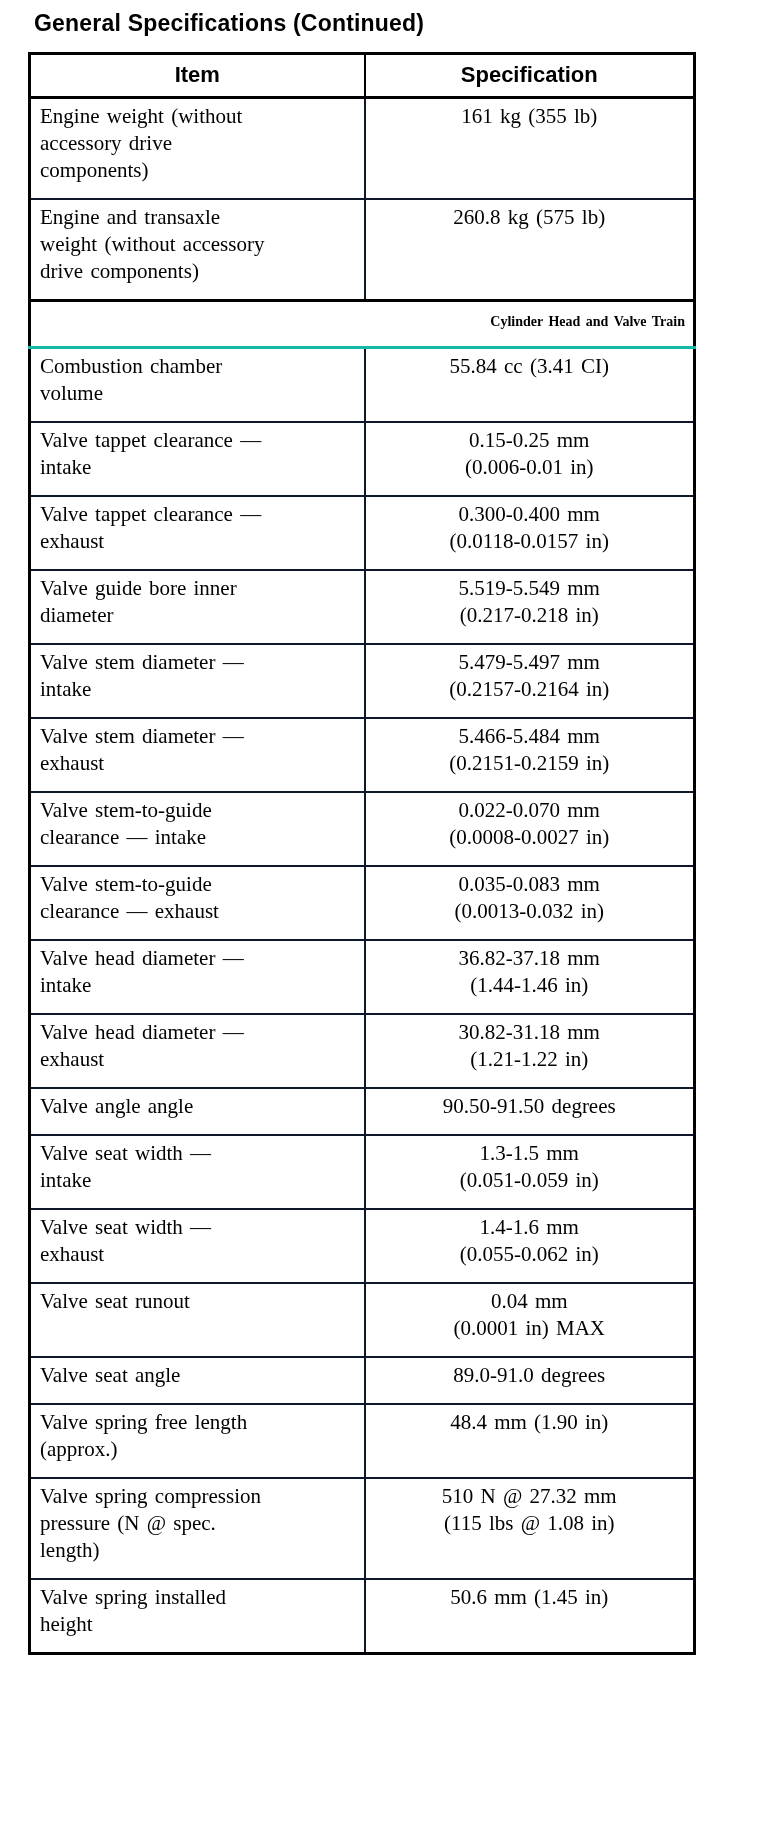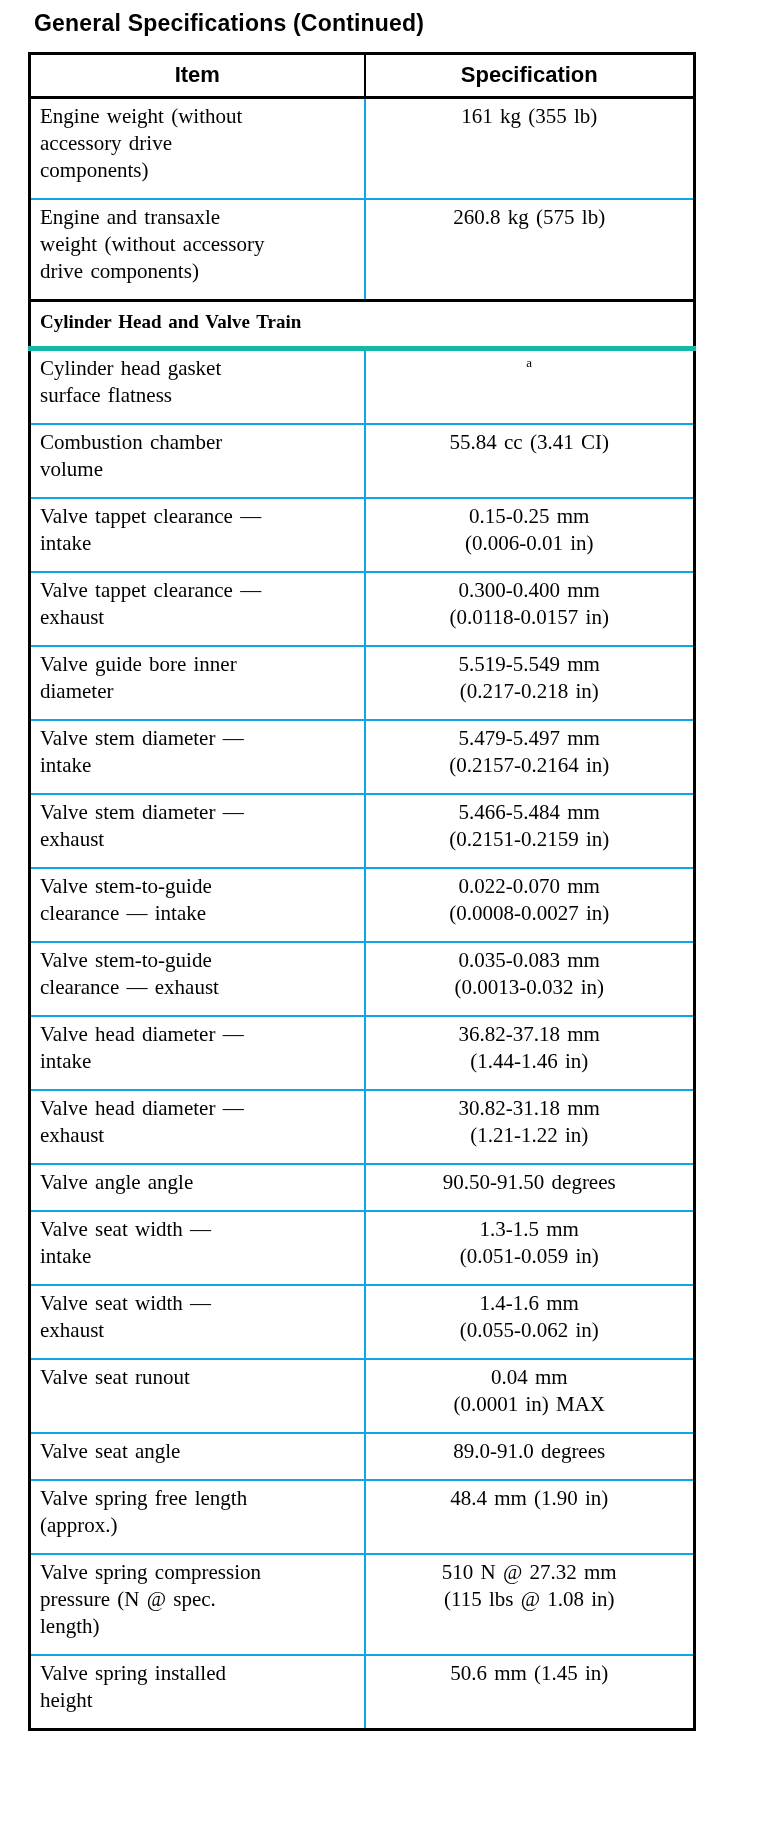--- a/index.html
+++ b/index.html
@@ -34,40 +34,41 @@
     font-family: "Liberation Sans", sans-serif;
     font-weight: bold;
     font-size: 22px;
     text-align: center;
     vertical-align: middle;
     padding: 7px 4px 8px 4px;
     border: 2px solid #000;
     border-bottom: 3px solid #000;
   }
   .spec-table td {
-    border: 2px solid #0ea5e9;
+    border: 2px solid #0f172a;
     vertical-align: top;
     font-size: 21px;
     line-height: 27px;
     word-spacing: 2px;
   }
   .spec-table td.item {
     text-align: left;
     padding: 4px 8px 14px 9px;
   }
   .spec-table td.spec {
     text-align: center;
     padding: 4px 6px 14px 6px;
   }
   .spec-table td.section {
     font-weight: bold;
-    font-size: 19px;
+    font-size: 14px;
     padding: 6px 8px 11px 9px;
     border-top: 3px solid #000;
-    border-bottom: 5px solid #14b8a6;
+    border-bottom: 3px solid #14b8a6;
+    text-align: right;
   }
   sup.footnote {
     font-size: 13px;
     line-height: 1;
   }
 </style>
 </head>
 <body>
 
 <div class="page">
@@ -88,24 +89,20 @@
         <tr>
           <td class="item">Engine weight (without<br>accessory drive<br>components)</td>
           <td class="spec">161 kg (355 lb)</td>
         </tr>
         <tr>
           <td class="item">Engine and transaxle<br>weight (without accessory<br>drive components)</td>
           <td class="spec">260.8 kg (575 lb)</td>
         </tr>
         <tr>
           <td colspan="2" class="section">Cylinder Head and Valve Train</td>
-        </tr>
-        <tr>
-          <td class="item">Cylinder head gasket<br>surface flatness</td>
-          <td class="spec"><sup class="footnote">a</sup></td>
         </tr>
         <tr>
           <td class="item">Combustion chamber<br>volume</td>
           <td class="spec">55.84 cc (3.41 CI)</td>
         </tr>
         <tr>
           <td class="item">Valve tappet clearance —<br>intake</td>
           <td class="spec">0.15-0.25 mm<br>(0.006-0.01 in)</td>
         </tr>
         <tr>

